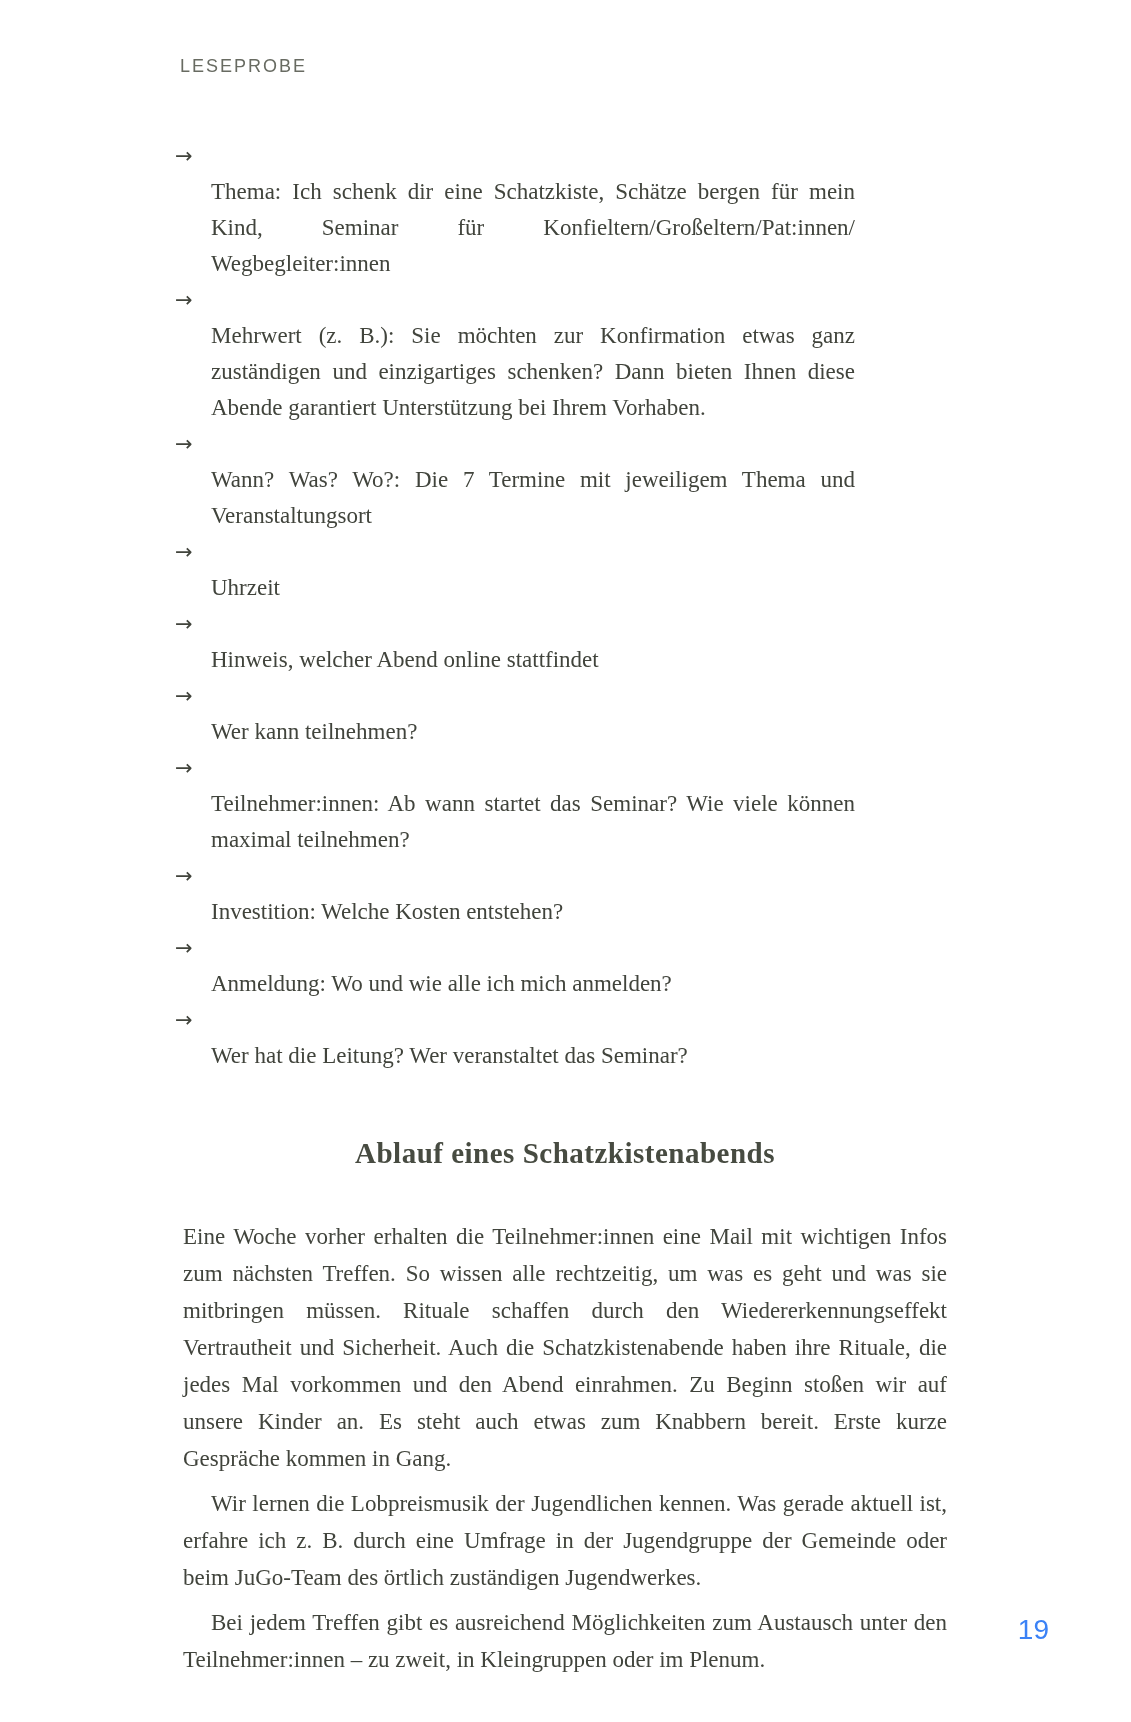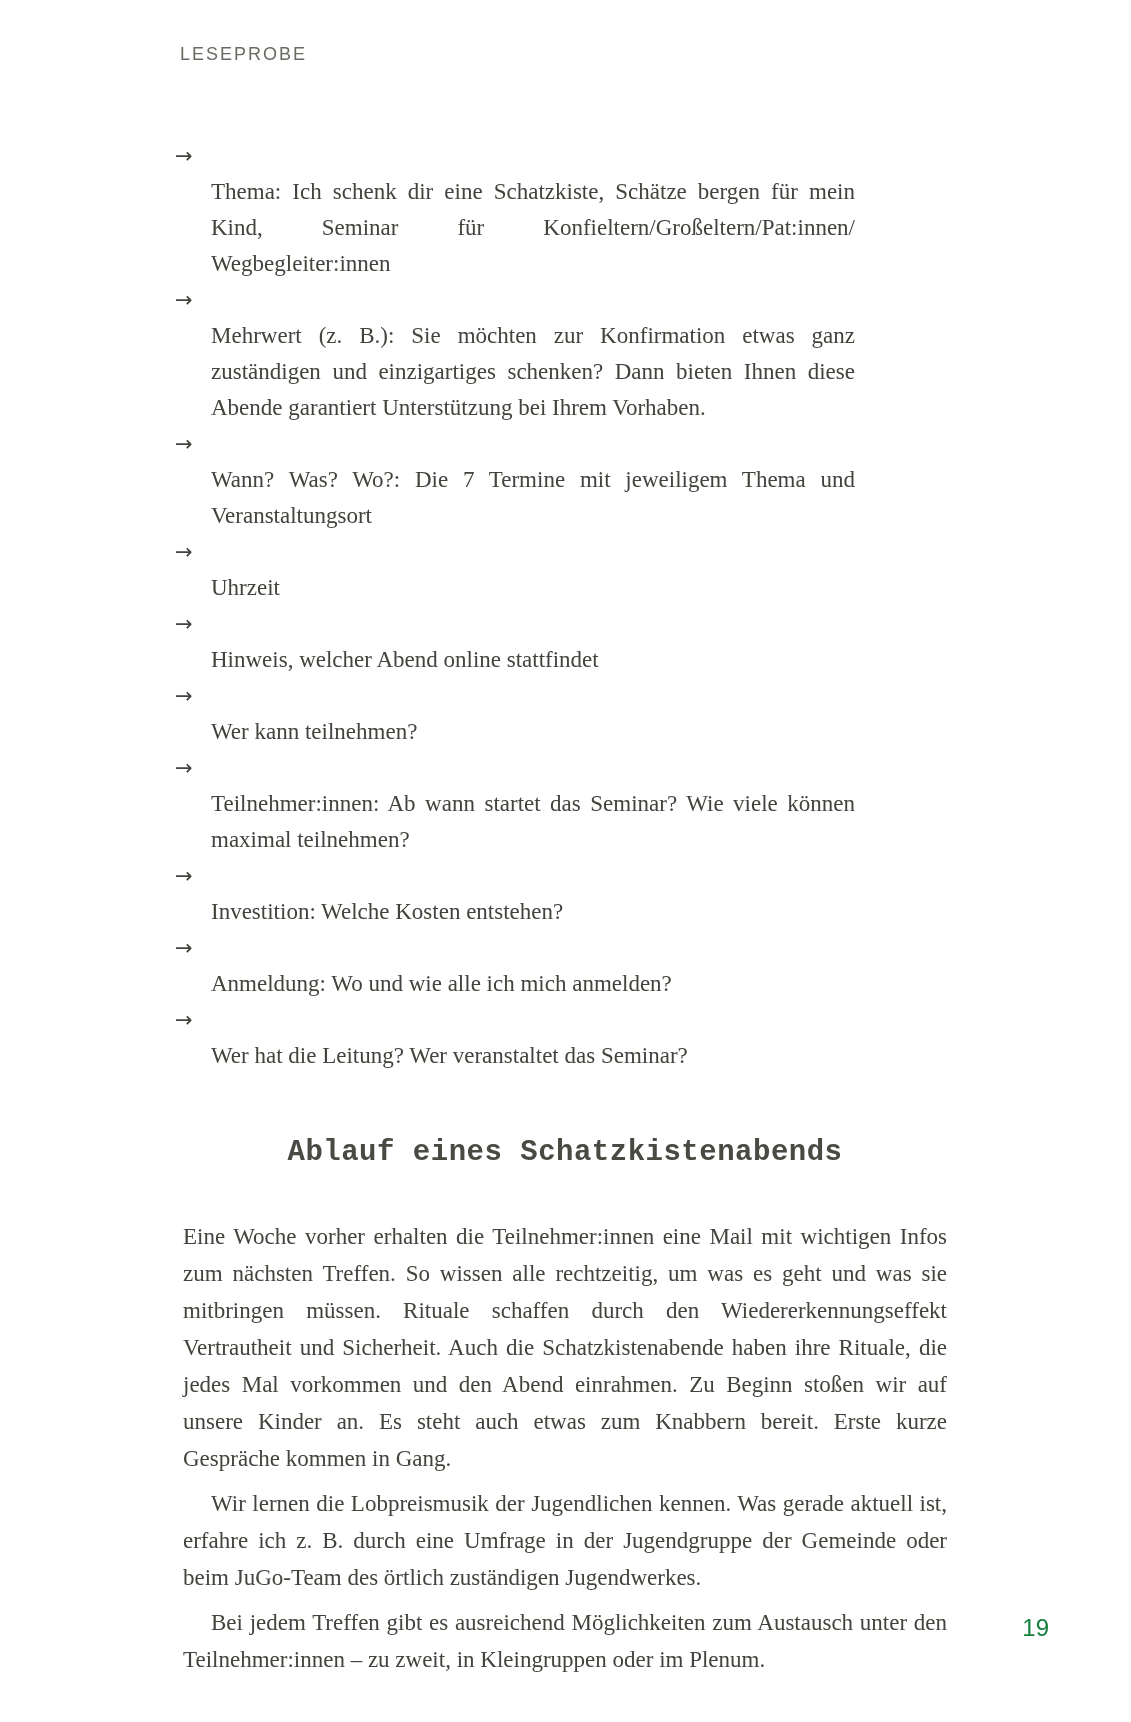--- a/index.html
+++ b/index.html
@@ -11,21 +11,21 @@
     position: relative;
     width: 1131px;
     height: 1722px;
     background: #ffffff;
     font-family: "Liberation Serif", "DejaVu Serif", serif;
     color: #41443c;
     overflow: hidden;
   }
   .running-header {
     position: absolute;
-    top: 44px;
+    top: 56px;
     left: 180px;
     font-family: "Liberation Sans", "DejaVu Sans", sans-serif;
     font-size: 18px;
     letter-spacing: 2px;
     color: #686b62;
   }
   .content {
     position: absolute;
     top: 138px;
     left: 175px;
@@ -49,21 +49,21 @@
     font-size: 21px;
   }
   ul.info-list .item-text {
     flex: 1 1 auto;
     text-align: justify;
     margin-top: 36px;
   }
   h1.section-title {
     margin: 62px 0 0 0;
     text-align: center;
-    font-family: Liberation Mono, monospace;
+    font-family: Liberation Serif, serif;
     font-weight: bold;
     font-size: 29px;
     line-height: 34px;
     color: #474b41;
     letter-spacing: 0.5px;
   }
   .body-text {
     margin-top: 48px;
   }
   .body-text p {
@@ -74,22 +74,22 @@
     color: #41443c;
   }
   .body-text p.indented {
     text-indent: 28px;
   }
   .page-number {
     position: absolute;
     top: 1614px;
     right: 82px;
     font-family: "Liberation Sans", "DejaVu Sans", sans-serif;
-    font-size: 24px;
-    color: #15803d;
+    font-size: 28px;
+    color: #3b82f6;
   }
 </style>
 </head>
 <body>
 
 <div class="page">
 
   <div class="running-header">LESEPROBE</div>
 
   <div class="content">

